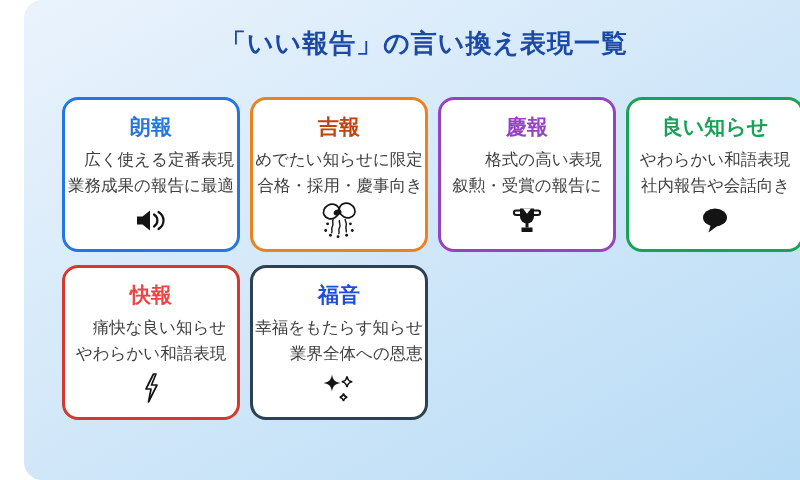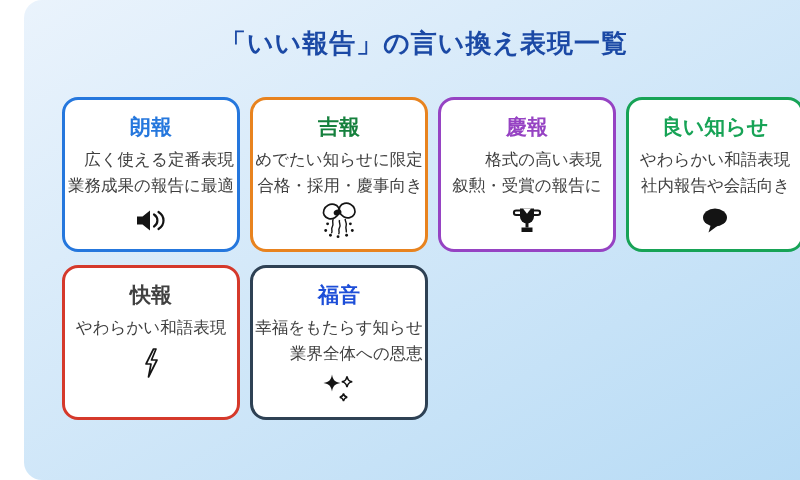--- a/index.html
+++ b/index.html
@@ -79,21 +79,21 @@
       <div class="card-icon" style="color: rgb(20, 20, 20);">
         <svg width="34" height="27" viewBox="0 0 34 26">
           <path d="M3 9h5.5L16 3v20l-7.5-6H3z" fill="currentColor"></path>
           <path d="M20 7c2.2 1.4 3.4 3.4 3.4 6s-1.2 4.6-3.4 6" fill="none" stroke="currentColor" stroke-width="2.2" stroke-linecap="round"></path>
           <path d="M24.5 4.5c3.2 2 5 4.9 5 8.5s-1.8 6.5-5 8.5" fill="none" stroke="currentColor" stroke-width="2.2" stroke-linecap="round"></path>
         </svg>
       </div>
     </div>
 
     <div class="card" style="border-color: rgb(232, 131, 31);">
-      <div class="card-term" style="color: #15803d;">吉報</div>
+      <div class="card-term" style="color: #c2410c;">吉報</div>
       <div class="card-body" style="color: rgb(63, 63, 63);">
         <span>めでたい知らせに限定</span>
         <span>合格・採用・慶事向き</span>
       </div>
       <div class="card-icon" style="color: rgb(20, 20, 20);">
         <svg width="38" height="38" viewBox="0 0 40 40">
           <ellipse transform="rotate(-28 12 11)" cx="12" cy="11" rx="8.5" ry="7.5" fill="none" stroke="currentColor" stroke-width="1.8"></ellipse>
           <ellipse transform="rotate(28 28.5 10)" cx="28.5" cy="10" rx="8.5" ry="7.5" fill="none" stroke="currentColor" stroke-width="1.8"></ellipse>
           <ellipse transform="rotate(-22 18.5 12)" cx="18.5" cy="12" rx="4.2" ry="3" fill="currentColor"></ellipse>
           <path d="M14 19c-2 3 1 5-1 8s1 5-1 7" fill="none" stroke="currentColor" stroke-width="1.5"></path>
@@ -135,22 +135,23 @@
       </div>
       <div class="card-icon" style="color: rgb(20, 20, 20);">
         <svg width="28" height="26" viewBox="0 0 28 26">
           <ellipse cx="14" cy="10.5" rx="12" ry="9" fill="currentColor"></ellipse>
           <path d="M10 17 L7.5 25.5 L17 18.5 z" fill="currentColor"></path>
         </svg>
       </div>
     </div>
 
     <div class="card" style="border-color: rgb(213, 57, 43);">
-      <div class="card-term" style="color: #404040;">快報</div>
+      <div class="card-term" style="color: #ef4444;">快報</div>
       <div class="card-body" style="color: rgb(63, 63, 63);">
+        <span>痛快な良い知らせ</span>
         <span>やわらかい和語表現</span>
       </div>
       <div class="card-icon" style="color: rgb(20, 20, 20);">
         <svg width="18" height="32" viewBox="0 0 18 32">
           <path d="M11.5 2 L4 17h5L6.5 30 L15 13H9.5L14 2z" fill="none" stroke="currentColor" stroke-width="1.7" stroke-linejoin="round"></path>
         </svg>
       </div>
     </div>
 
     <div class="card" style="border-color: rgb(46, 65, 84);">

